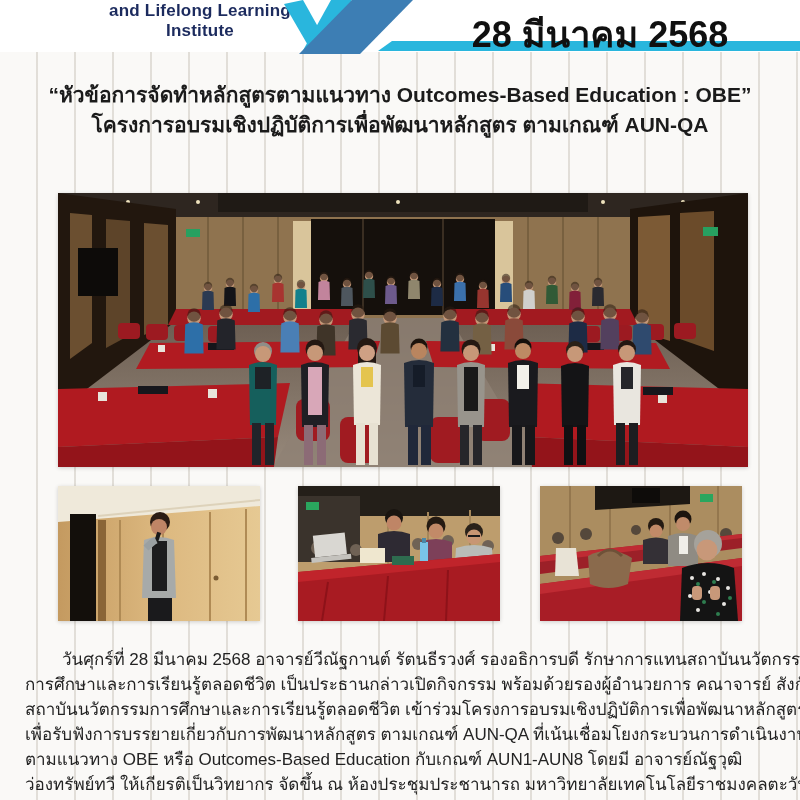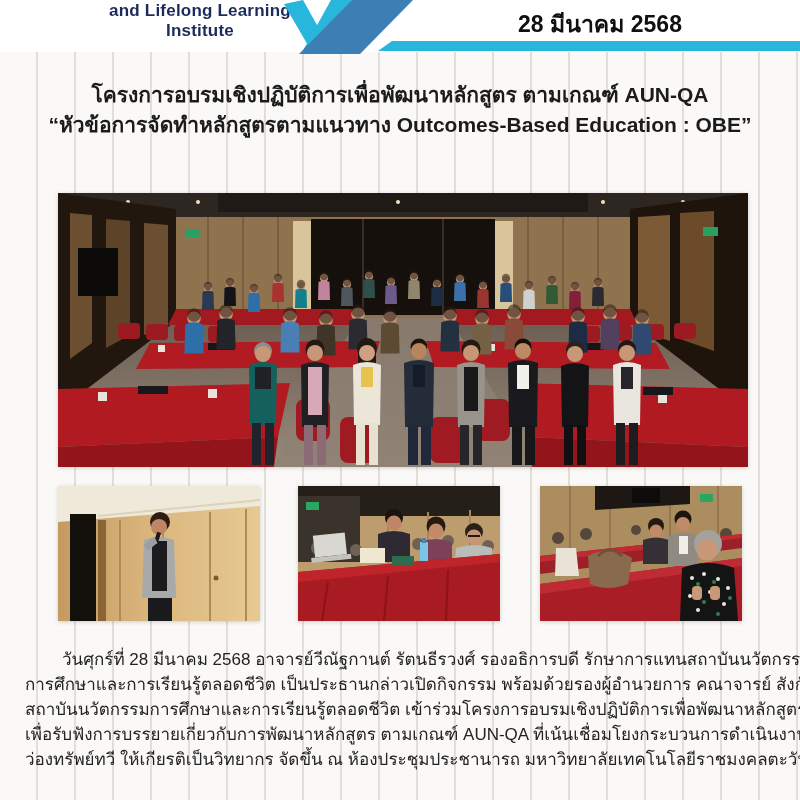--- a/index.html
+++ b/index.html
@@ -7,21 +7,21 @@
     position:relative;width:800px;height:800px;overflow:hidden;
     background-color:#f4f2ee;
     background-image:repeating-linear-gradient(90deg, rgba(255,255,255,.55) 0 36px, rgba(203,198,190,.45) 36px 38px);
     font-family:"Liberation Sans","DejaVu Sans",sans-serif;
   }
   .header{position:absolute;top:0;left:0;width:800px;height:52px;background:#ffffff;}
   .logo{position:absolute;top:1px;left:88px;width:224px;text-align:center;
         font-weight:800;font-size:17px;line-height:20px;color:#1c2b5e;letter-spacing:.2px;}
   .header-deco{position:absolute;top:0;left:0;}
   .date{position:absolute;top:6px;left:460px;width:280px;text-align:center;
-        font-weight:800;font-size:23px;color:#101010;}
+        font-weight:800;font-size:36px;color:#101010;}
   .title{position:absolute;top:80px;left:0;width:800px;text-align:center;
          font-weight:800;font-size:21px;line-height:30px;color:#1b1b1b;}
   .photo{position:absolute;box-shadow:0 1px 4px rgba(0,0,0,.18);background:#d9d2c6;}
   .photo svg{display:block;}
   .photo-main{left:58px;top:193px;width:690px;height:274px;}
   .thumb{top:486px;width:202px;height:135px;}
   .t1{left:58px;} .t2{left:298px;} .t3{left:540px;}
   .para{position:absolute;left:25px;top:647px;width:754px;
         font-size:17px;line-height:25px;color:#232323;}
   .para .ln{white-space:nowrap;}
@@ -40,22 +40,22 @@
     <svg class="header-deco" width="800" height="56" viewBox="0 0 800 56">
       <polygon points="284,4 303,0 331,50 313,54" fill="#29b6dd"></polygon>
       <polygon points="331,0 352,0 322,54 301,54" fill="#29b6dd"></polygon>
       <polygon points="352,0 413,0 360,54 299,54" fill="#3d7eb4"></polygon>
       <polygon points="392,41 800,41 800,51 378,51" fill="#29b6dd"></polygon>
     </svg>
     <div class="date">28 มีนาคม 2568</div>
   </div>
 
   <div class="title">
+    <div>“หัวข้อการจัดทำหลักสูตรตามแนวทาง Outcomes-Based Education : OBE”</div>
     <div>โครงการอบรมเชิงปฏิบัติการเพื่อพัฒนาหลักสูตร ตามเกณฑ์ AUN-QA</div>
-    <div>“หัวข้อการจัดทำหลักสูตรตามแนวทาง Outcomes-Based Education : OBE”</div>
   </div>
 
   <div class="photo photo-main">
     <svg width="690" height="274" viewBox="0 0 690 274">
       <defs>
         <linearGradient id="floorG" x1="0" y1="0" x2="0" y2="1">
           <stop offset="0" stop-color="#6a5c50"></stop>
             <stop offset="1" stop-color="#97897b"></stop>
         </linearGradient>
         <g id="pp">
@@ -410,16 +410,17 @@
         <rect x="170" y="100" width="10" height="14" rx="4" fill="#c89879"></rect>
       </g>
     </svg>
   </div>
 
   <div class="para">
     <div class="ln first">วันศุกร์ที่ 28 มีนาคม 2568 อาจารย์วีณัฐกานต์ รัตนธีรวงศ์ รองอธิการบดี รักษาการแทนสถาบันนวัตกรรม</div>
     <div class="ln">การศึกษาและการเรียนรู้ตลอดชีวิต เป็นประธานกล่าวเปิดกิจกรรม พร้อมด้วยรองผู้อำนวยการ คณาจารย์ สังกัด</div>
     <div class="ln">สถาบันนวัตกรรมการศึกษาและการเรียนรู้ตลอดชีวิต เข้าร่วมโครงการอบรมเชิงปฏิบัติการเพื่อพัฒนาหลักสูตร</div>
     <div class="ln">เพื่อรับฟังการบรรยายเกี่ยวกับการพัฒนาหลักสูตร ตามเกณฑ์ AUN-QA ที่เน้นเชื่อมโยงกระบวนการดำเนินงาน</div>
+    <div class="ln">ตามแนวทาง OBE หรือ Outcomes-Based Education  กับเกณฑ์ AUN1-AUN8  โดยมี อาจารย์ณัฐวุฒิ</div>
     <div class="ln">ว่องทรัพย์ทวี ให้เกียรติเป็นวิทยากร จัดขึ้น ณ ห้องประชุมประชานารถ มหาวิทยาลัยเทคโนโลยีราชมงคลตะวันออก</div>
   </div>
 
 </div>
 
 </body></html>

